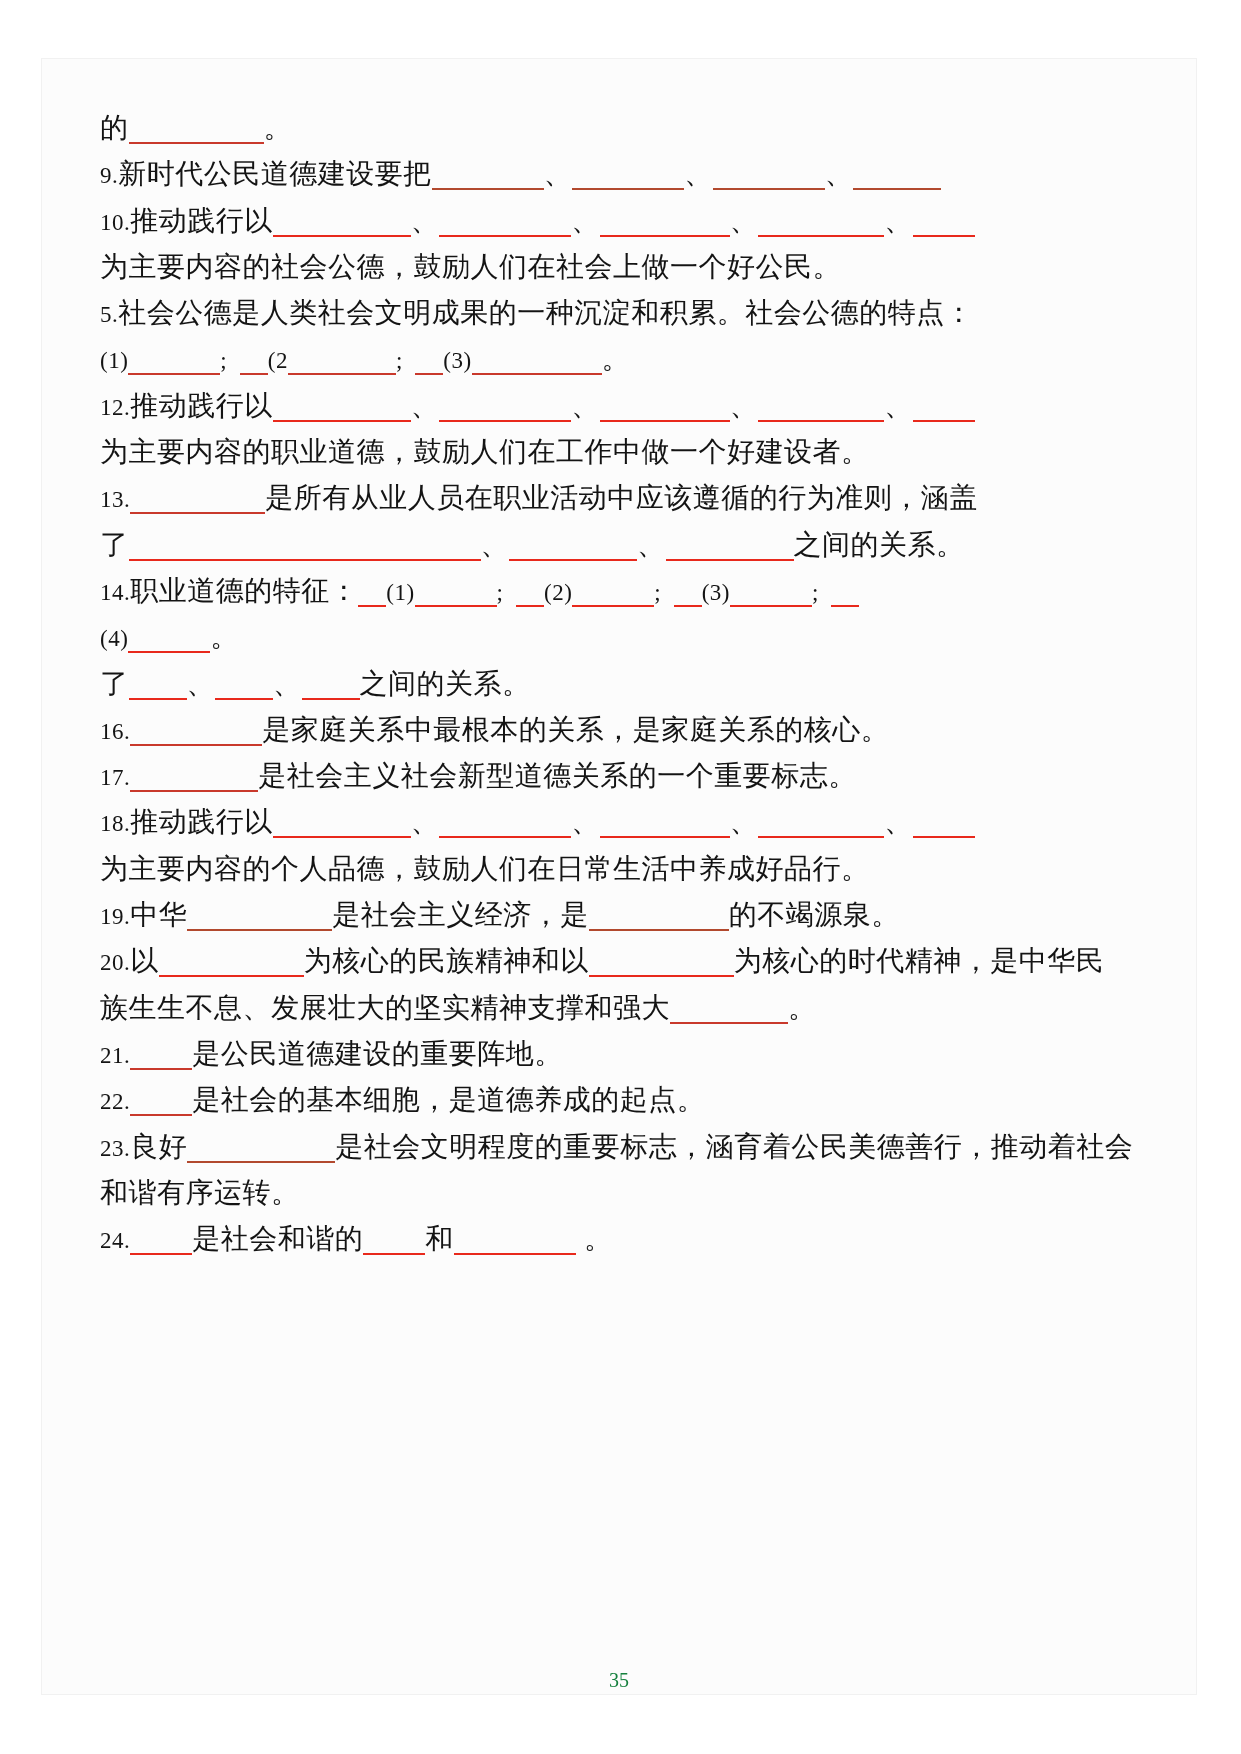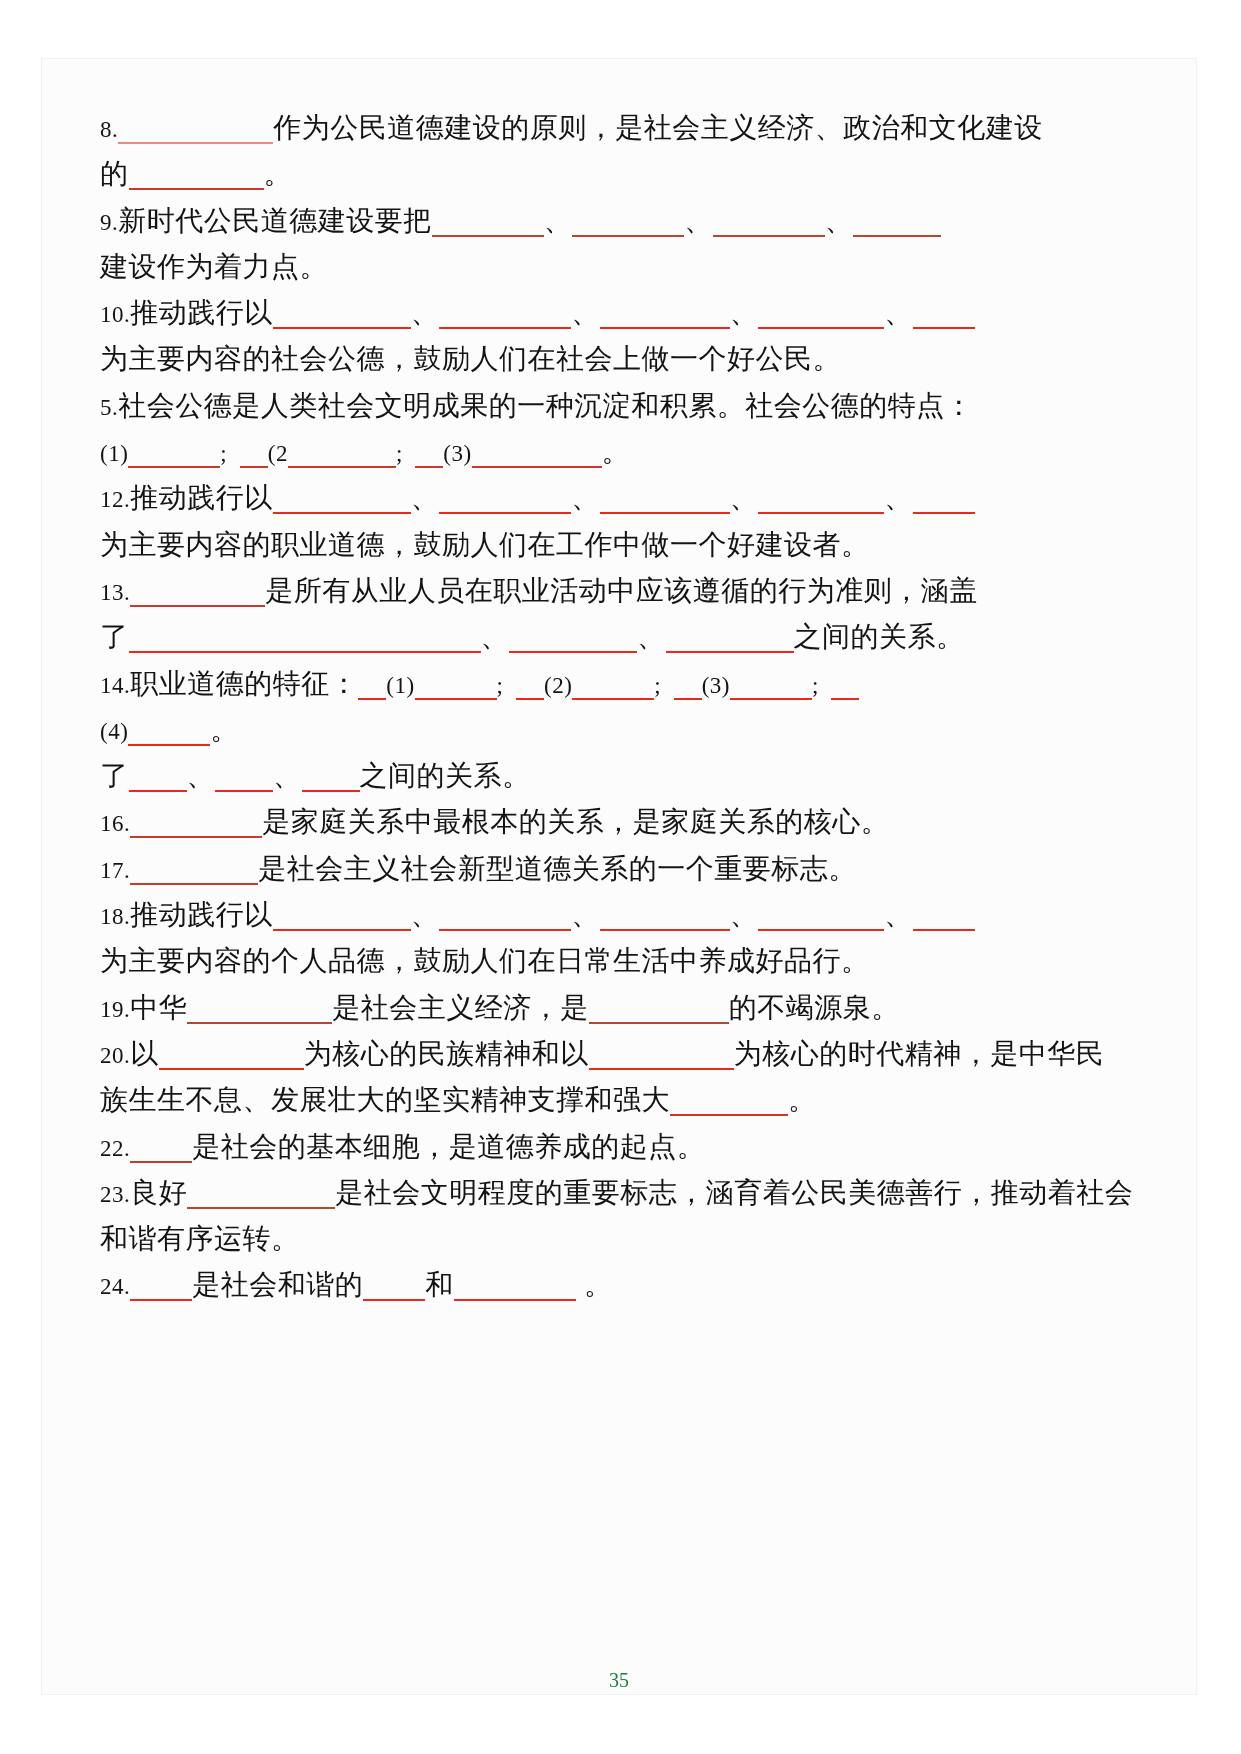--- a/index.html
+++ b/index.html
@@ -27,41 +27,40 @@
   .page-number{
     position:absolute;left:0;right:0;bottom:2px;text-align:center;
     font-family:"Liberation Serif",serif;font-size:20px;color:#15803d;
   }
 </style>
 </head>
 <body>
 
 <div class="page">
   <div class="content" style="color: rgb(20, 20, 20);">
-      <div class="line"><span class="lat">8.</span><span class="blank" style="width: 155px; border-bottom-color: rgb(239, 138, 124);"></span><span class="cjk">作为公民道德建设的原则，是社会主义经济、政治和文化建设</span></div>
       <div class="line"><span class="cjk">的</span><span class="blank" style="width: 135px; border-bottom-color: rgb(201, 57, 44);"></span><span class="cjk">。</span></div>
       <div class="line"><span class="lat">9.</span><span class="cjk">新时代公民道德建设要把</span><span class="blank" style="width: 112px; border-bottom-color: rgb(178, 73, 46);"></span><span class="cjk">、</span><span class="blank" style="width: 112px; border-bottom-color: rgb(178, 73, 46);"></span><span class="cjk">、</span><span class="blank" style="width: 112px; border-bottom-color: rgb(178, 73, 46);"></span><span class="cjk">、</span><span class="blank" style="width: 88px; border-bottom-color: rgb(178, 73, 46);"></span></div>
-      <div class="line"><span class="cjk">建设作为着力点。</span></div>
       <div class="line"><span class="lat">10.</span><span class="cjk">推动践行以</span><span class="blank" style="width: 138px; border-bottom-color: rgb(232, 41, 28);"></span><span class="cjk">、</span><span class="blank" style="width: 132px; border-bottom-color: rgb(232, 41, 28);"></span><span class="cjk">、</span><span class="blank" style="width: 130px; border-bottom-color: rgb(232, 41, 28);"></span><span class="cjk">、</span><span class="blank" style="width: 126px; border-bottom-color: rgb(232, 41, 28);"></span><span class="cjk">、</span><span class="blank" style="width: 62px; border-bottom-color: rgb(232, 41, 28);"></span></div>
       <div class="line"><span class="cjk">为主要内容的社会公德，鼓励人们在社会上做一个好公民。</span></div>
       <div class="line"><span class="lat">5.</span><span class="cjk">社会公德是人类社会文明成果的一种沉淀和积累。社会公德的特点：</span></div>
       <div class="line"><span class="lat">(1)</span><span class="blank" style="width: 92px; border-bottom-color: rgb(201, 57, 44);"></span><span class="lat">;  </span><span class="blank" style="width: 28px; border-bottom-color: rgb(201, 57, 44);"></span><span class="lat">(2</span><span class="blank" style="width: 108px; border-bottom-color: rgb(201, 57, 44);"></span><span class="lat">;  </span><span class="blank" style="width: 28px; border-bottom-color: rgb(201, 57, 44);"></span><span class="lat">(3)</span><span class="blank" style="width: 130px; border-bottom-color: rgb(201, 57, 44);"></span><span class="cjk">。</span></div>
       <div class="line"><span class="lat">12.</span><span class="cjk">推动践行以</span><span class="blank" style="width: 138px; border-bottom-color: rgb(232, 41, 28);"></span><span class="cjk">、</span><span class="blank" style="width: 132px; border-bottom-color: rgb(232, 41, 28);"></span><span class="cjk">、</span><span class="blank" style="width: 130px; border-bottom-color: rgb(232, 41, 28);"></span><span class="cjk">、</span><span class="blank" style="width: 126px; border-bottom-color: rgb(232, 41, 28);"></span><span class="cjk">、</span><span class="blank" style="width: 62px; border-bottom-color: rgb(232, 41, 28);"></span></div>
       <div class="line"><span class="cjk">为主要内容的职业道德，鼓励人们在工作中做一个好建设者。</span></div>
       <div class="line"><span class="lat">13.</span><span class="blank" style="width: 135px; border-bottom-color: rgb(201, 57, 44);"></span><span class="cjk">是所有从业人员在职业活动中应该遵循的行为准则，涵盖</span></div>
       <div class="line"><span class="cjk">了</span><span class="blank" style="width: 352px; border-bottom-color: rgb(232, 41, 28);"></span><span class="cjk">、</span><span class="blank" style="width: 128px; border-bottom-color: rgb(232, 41, 28);"></span><span class="cjk">、</span><span class="blank" style="width: 128px; border-bottom-color: rgb(232, 41, 28);"></span><span class="cjk">之间的关系。</span></div>
       <div class="line"><span class="lat">14.</span><span class="cjk">职业道德的特征：</span><span class="blank" style="width: 28px; border-bottom-color: rgb(232, 41, 28);"></span><span class="lat">(1)</span><span class="blank" style="width: 82px; border-bottom-color: rgb(232, 41, 28);"></span><span class="lat">;  </span><span class="blank" style="width: 28px; border-bottom-color: rgb(232, 41, 28);"></span><span class="lat">(2)</span><span class="blank" style="width: 82px; border-bottom-color: rgb(232, 41, 28);"></span><span class="lat">;  </span><span class="blank" style="width: 28px; border-bottom-color: rgb(232, 41, 28);"></span><span class="lat">(3)</span><span class="blank" style="width: 82px; border-bottom-color: rgb(232, 41, 28);"></span><span class="lat">;  </span><span class="blank" style="width: 28px; border-bottom-color: rgb(232, 41, 28);"></span></div>
       <div class="line"><span class="lat">(4)</span><span class="blank" style="width: 82px; border-bottom-color: rgb(232, 41, 28);"></span><span class="cjk">。</span></div>
       <div class="line"><span class="cjk">了</span><span class="blank" style="width: 58px; border-bottom-color: rgb(232, 41, 28);"></span><span class="cjk">、</span><span class="blank" style="width: 58px; border-bottom-color: rgb(232, 41, 28);"></span><span class="cjk">、</span><span class="blank" style="width: 58px; border-bottom-color: rgb(232, 41, 28);"></span><span class="cjk">之间的关系。</span></div>
       <div class="line"><span class="lat">16.</span><span class="blank" style="width: 132px; border-bottom-color: rgb(201, 57, 44);"></span><span class="cjk">是家庭关系中最根本的关系，是家庭关系的核心。</span></div>
       <div class="line"><span class="lat">17.</span><span class="blank" style="width: 128px; border-bottom-color: rgb(201, 57, 44);"></span><span class="cjk">是社会主义社会新型道德关系的一个重要标志。</span></div>
       <div class="line"><span class="lat">18.</span><span class="cjk">推动践行以</span><span class="blank" style="width: 138px; border-bottom-color: rgb(232, 41, 28);"></span><span class="cjk">、</span><span class="blank" style="width: 132px; border-bottom-color: rgb(232, 41, 28);"></span><span class="cjk">、</span><span class="blank" style="width: 130px; border-bottom-color: rgb(232, 41, 28);"></span><span class="cjk">、</span><span class="blank" style="width: 126px; border-bottom-color: rgb(232, 41, 28);"></span><span class="cjk">、</span><span class="blank" style="width: 62px; border-bottom-color: rgb(232, 41, 28);"></span></div>
       <div class="line"><span class="cjk">为主要内容的个人品德，鼓励人们在日常生活中养成好品行。</span></div>
       <div class="line"><span class="lat">19.</span><span class="cjk">中华</span><span class="blank" style="width: 145px; border-bottom-color: rgb(178, 73, 46);"></span><span class="cjk">是社会主义经济，是</span><span class="blank" style="width: 140px; border-bottom-color: rgb(178, 73, 46);"></span><span class="cjk">的不竭源泉。</span></div>
       <div class="line"><span class="lat">20.</span><span class="cjk">以</span><span class="blank" style="width: 145px; border-bottom-color: rgb(232, 41, 28);"></span><span class="cjk">为核心的民族精神和以</span><span class="blank" style="width: 145px; border-bottom-color: rgb(232, 41, 28);"></span><span class="cjk">为核心的时代精神，是中华民</span></div>
       <div class="line"><span class="cjk">族生生不息、发展壮大的坚实精神支撑和强大</span><span class="blank" style="width: 118px; border-bottom-color: rgb(201, 57, 44);"></span><span class="cjk">。</span></div>
+      <div class="line"><span class="lat">21.</span><span class="blank" style="width: 62px; border-bottom-color: rgb(201, 57, 44);"></span><span class="cjk">是公民道德建设的重要阵地。</span></div>
       <div class="line"><span class="lat">22.</span><span class="blank" style="width: 62px; border-bottom-color: rgb(201, 57, 44);"></span><span class="cjk">是社会的基本细胞，是道德养成的起点。</span></div>
       <div class="line"><span class="lat">23.</span><span class="cjk">良好</span><span class="blank" style="width: 148px; border-bottom-color: rgb(178, 73, 46);"></span><span class="cjk">是社会文明程度的重要标志，涵育着公民美德善行，推动着社会</span></div>
       <div class="line"><span class="cjk">和谐有序运转。</span></div>
       <div class="line"><span class="lat">24.</span><span class="blank" style="width: 62px; border-bottom-color: rgb(232, 41, 28);"></span><span class="cjk">是社会和谐的</span><span class="blank" style="width: 62px; border-bottom-color: rgb(232, 41, 28);"></span><span class="cjk">和</span><span class="blank" style="width: 122px; border-bottom-color: rgb(232, 41, 28);"></span><span class="cjk"> 。</span></div>
     </div>
   <div class="page-number">35</div>
 </div>
 
 </body></html>

